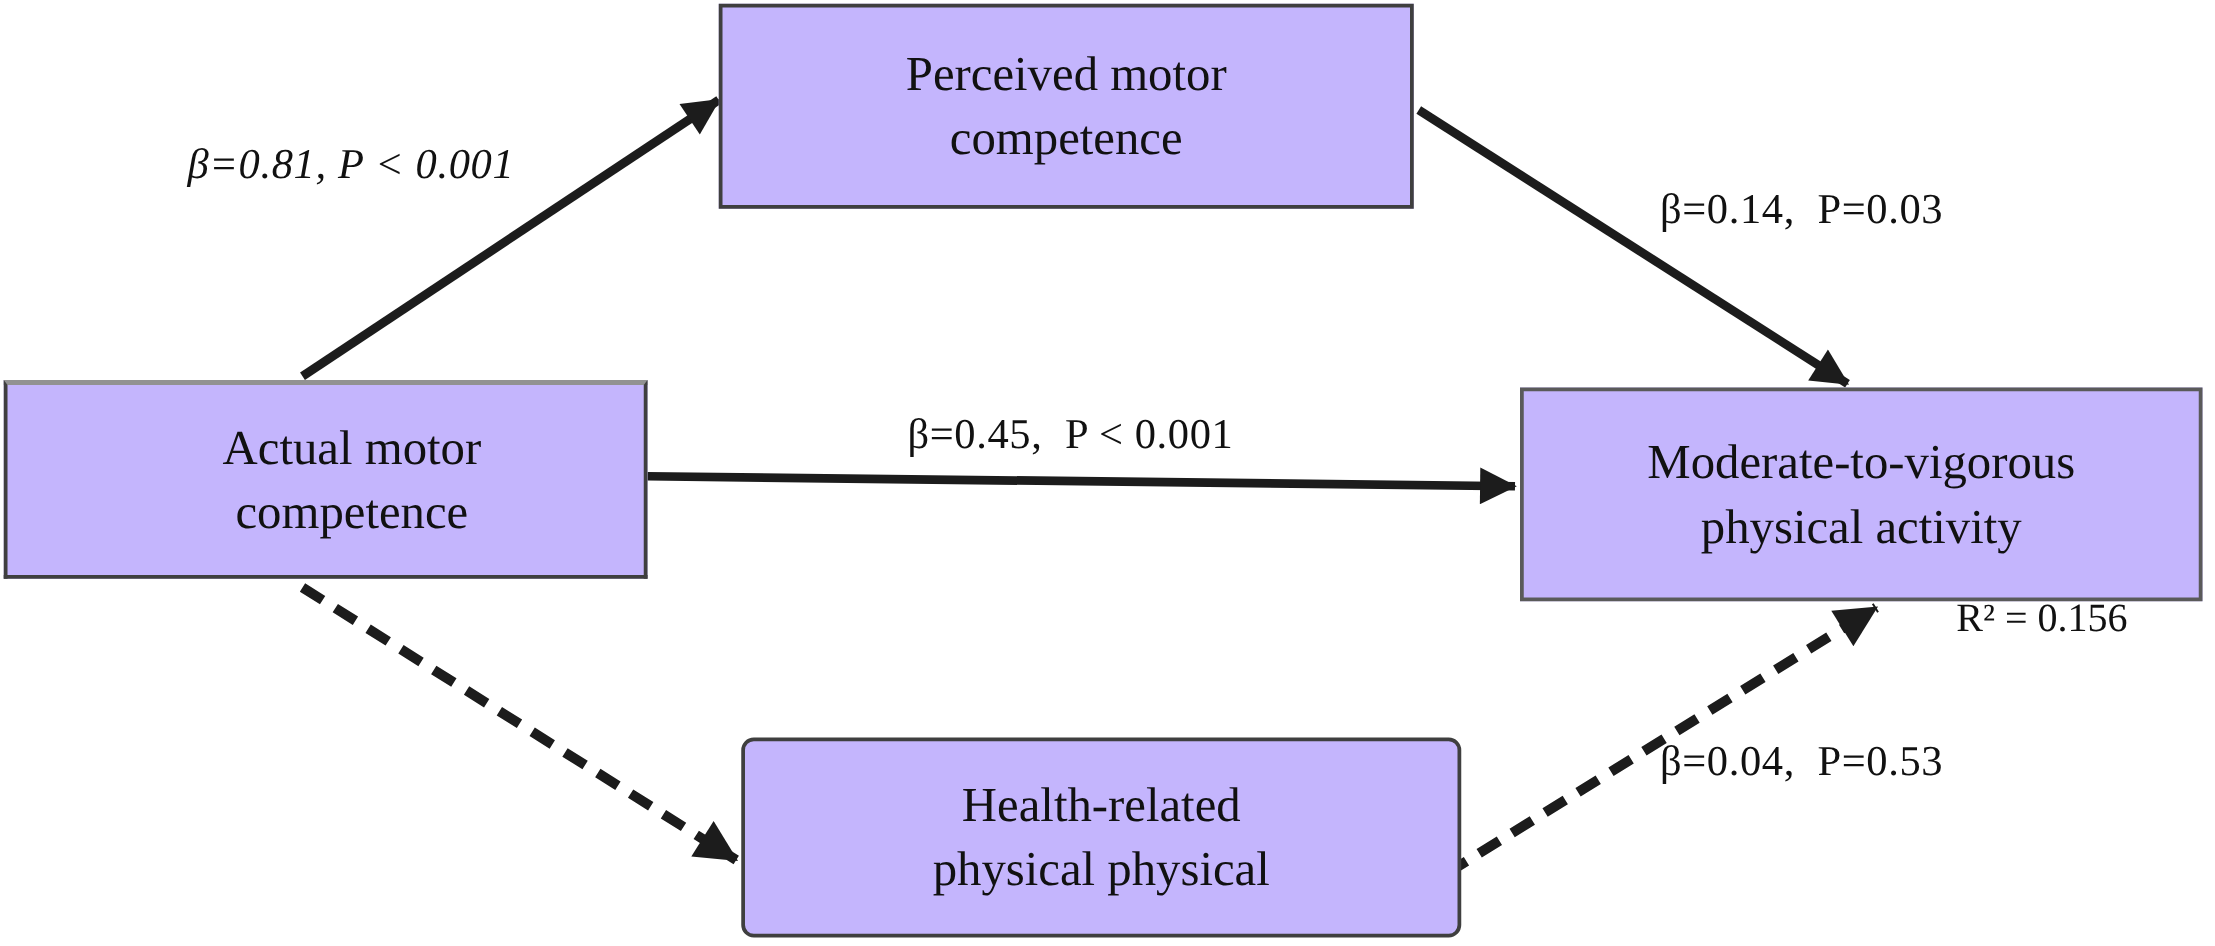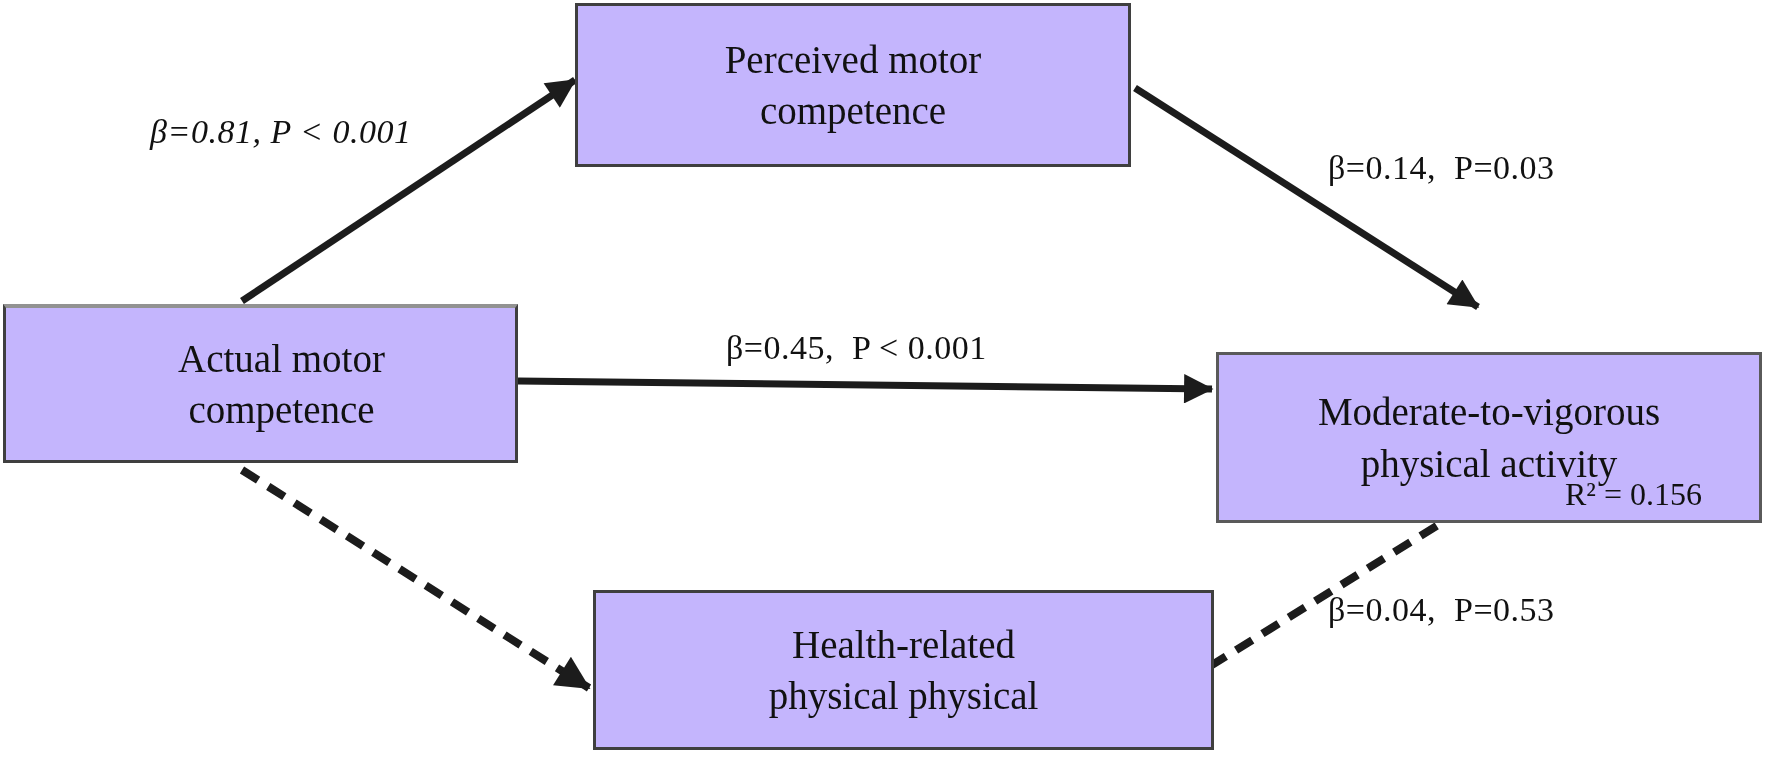--- a/index.html
+++ b/index.html
@@ -52,26 +52,26 @@
   <div class="node node-perceived" style="left:575px;top:3px;width:556px;height:164px;">
     <div>Perceived motor</div>
     <div>competence</div>
   </div>
 
   <div class="node node-actual" style="left:3px;top:304px;width:515px;height:159px;padding-left:42px;">
     <div>Actual motor</div>
     <div>competence</div>
   </div>
 
-  <div class="node node-mvpa" style="left:1216px;top:310px;width:546px;height:171px;margin-top:42px;">
+  <div class="node node-mvpa" style="left:1216px;top:310px;width:546px;height:171px;">
     <div>Moderate-to-vigorous</div>
     <div>physical activity</div>
   </div>
 
-  <div class="node node-health" style="left:593px;top:590px;width:621px;height:160px;">
+  <div class="node node-health" style="left:593px;top:590px;width:576px;height:160px;border-radius:10px;">
     <div>Health-related</div>
     <div>physical physical</div>
   </div>
 
   <div class="plabel" style="left:150px;top:113px;font-style:italic;">β=0.81, P &lt; 0.001</div>
 
   <div class="plabel" style="left:1328px;top:149px;">β=0.14,  P=0.03</div>
 
   <div class="plabel" style="left:726px;top:329px;">β=0.45,  P &lt; 0.001</div>
 

